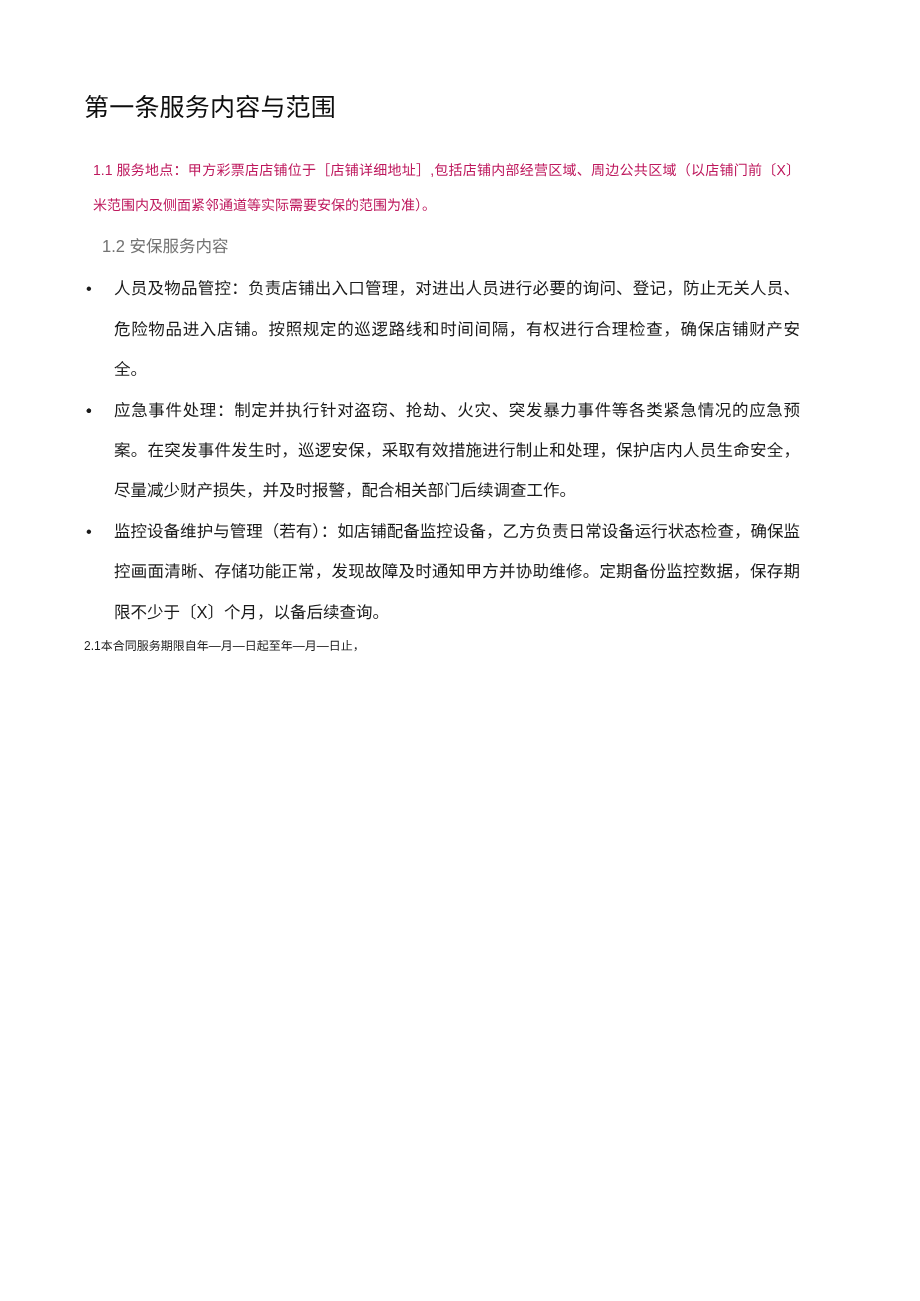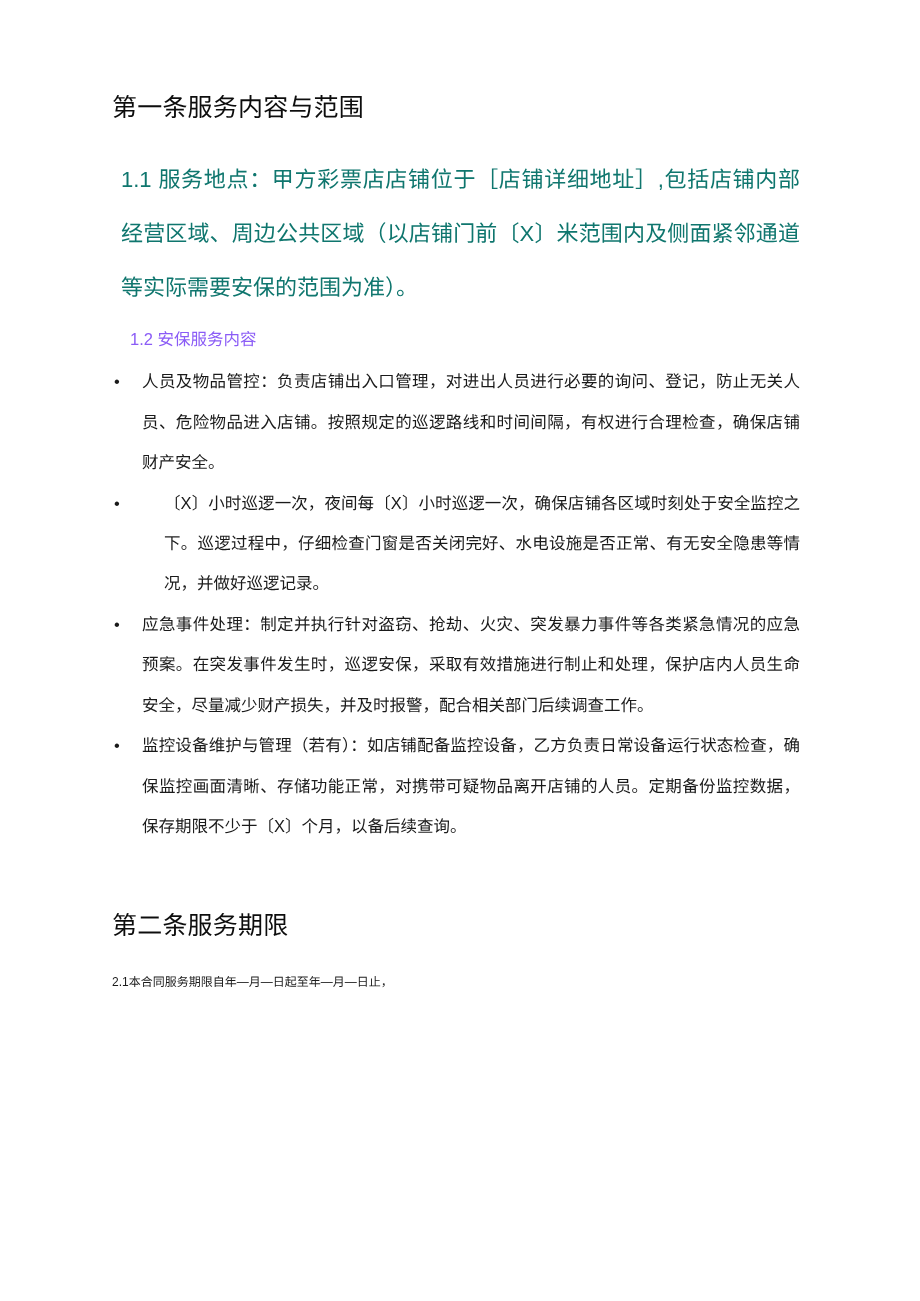--- a/index.html
+++ b/index.html
@@ -14,63 +14,63 @@
     font-family: "Liberation Sans", "DejaVu Sans", sans-serif;
     color: #1a1a1a;
     overflow: hidden;
   }
   .page {
     position: relative;
     width: 920px;
     height: 939px;
     background: #ffffff;
     box-sizing: border-box;
-    padding: 0 120px 0 112px;
+    padding: 0 120px 0 84px;
   }
   .doc-body {
     padding-top: 92px;
   }
   h1.section-heading {
     font-size: 25px;
     font-weight: 400;
     line-height: 1.25;
     color: #0d0d0d;
     margin: 0;
     letter-spacing: 0.2px;
   }
   .heading-block-1 {
     margin-bottom: 30px;
   }
   .heading-block-2 {
     margin-top: 64px;
     margin-bottom: 26px;
   }
   p.numbered {
-    font-size: 22px;
+    font-size: 14px;
     line-height: 2.45;
     margin: 0 0 4px 0;
-    color: #0f766e;
+    color: #be185d;
     text-align: justify;
     text-justify: inter-character;
     padding-left: 9px;
   }
   p.plain {
     font-size: 12px;
     line-height: 2.45;
     margin: 0;
     color: #1a1a1a;
     text-align: justify;
     text-justify: inter-character;
   }
   p.sub-label {
     font-size: 16.5px;
     line-height: 2.45;
     margin: 0 0 2px 0;
     padding-left: 18px;
-    color: #8b5cf6;
+    color: #737373;
   }
   ul.bullets {
     list-style: none;
     margin: 0;
     padding: 0;
   }
   ul.bullets > li {
     position: relative;
     padding-left: 30px;
     margin-bottom: 0;
@@ -120,36 +120,32 @@
 
     <ul class="bullets">
 
       <li>
         <span class="bullet-dot">•</span>
         <span class="bullet-text">人员及物品管控：负责店铺出入口管理，对进出人员进行必要的询问、登记，防止无关人员、危险物品进入店铺。按照规定的巡逻路线和时间间隔，有权进行合理检查，确保店铺财产安全。</span>
       </li>
 
       <li>
         <span class="bullet-dot">•</span>
-        <span class="indent-run">〔X〕小时巡逻一次，夜间每〔X〕小时巡逻一次，确保店铺各区域时刻处于安全监控之下。巡逻过程中，仔细检查门窗是否关闭完好、水电设施是否正常、有无安全隐患等情况，并做好巡逻记录。</span>
       </li>
 
       <li>
         <span class="bullet-dot">•</span>
         <span class="bullet-text">应急事件处理：制定并执行针对盗窃、抢劫、火灾、突发暴力事件等各类紧急情况的应急预案。在突发事件发生时，巡逻安保，采取有效措施进行制止和处理，保护店内人员生命安全，尽量减少财产损失，并及时报警，配合相关部门后续调查工作。</span>
       </li>
 
       <li>
         <span class="bullet-dot">•</span>
-        <span class="bullet-text">监控设备维护与管理（若有）：如店铺配备监控设备，乙方负责日常设备运行状态检查，确保监控画面清晰、存储功能正常，对携带可疑物品离开店铺的人员。定期备份监控数据，保存期限不少于〔X〕个月，以备后续查询。</span>
+        <span class="bullet-text">监控设备维护与管理（若有）：如店铺配备监控设备，乙方负责日常设备运行状态检查，确保监控画面清晰、存储功能正常，发现故障及时通知甲方并协助维修。定期备份监控数据，保存期限不少于〔X〕个月，以备后续查询。</span>
       </li>
 
     </ul>
 
-    <div class="heading-block-2">
-      <h1 class="section-heading">第二条服务期限</h1>
-    </div>
 
     <p class="plain term-line-1">2.1本合同服务期限自年—月—日起至年—月—日止，</p>
 
 
   </div>
 </div>
 
 </body></html>

